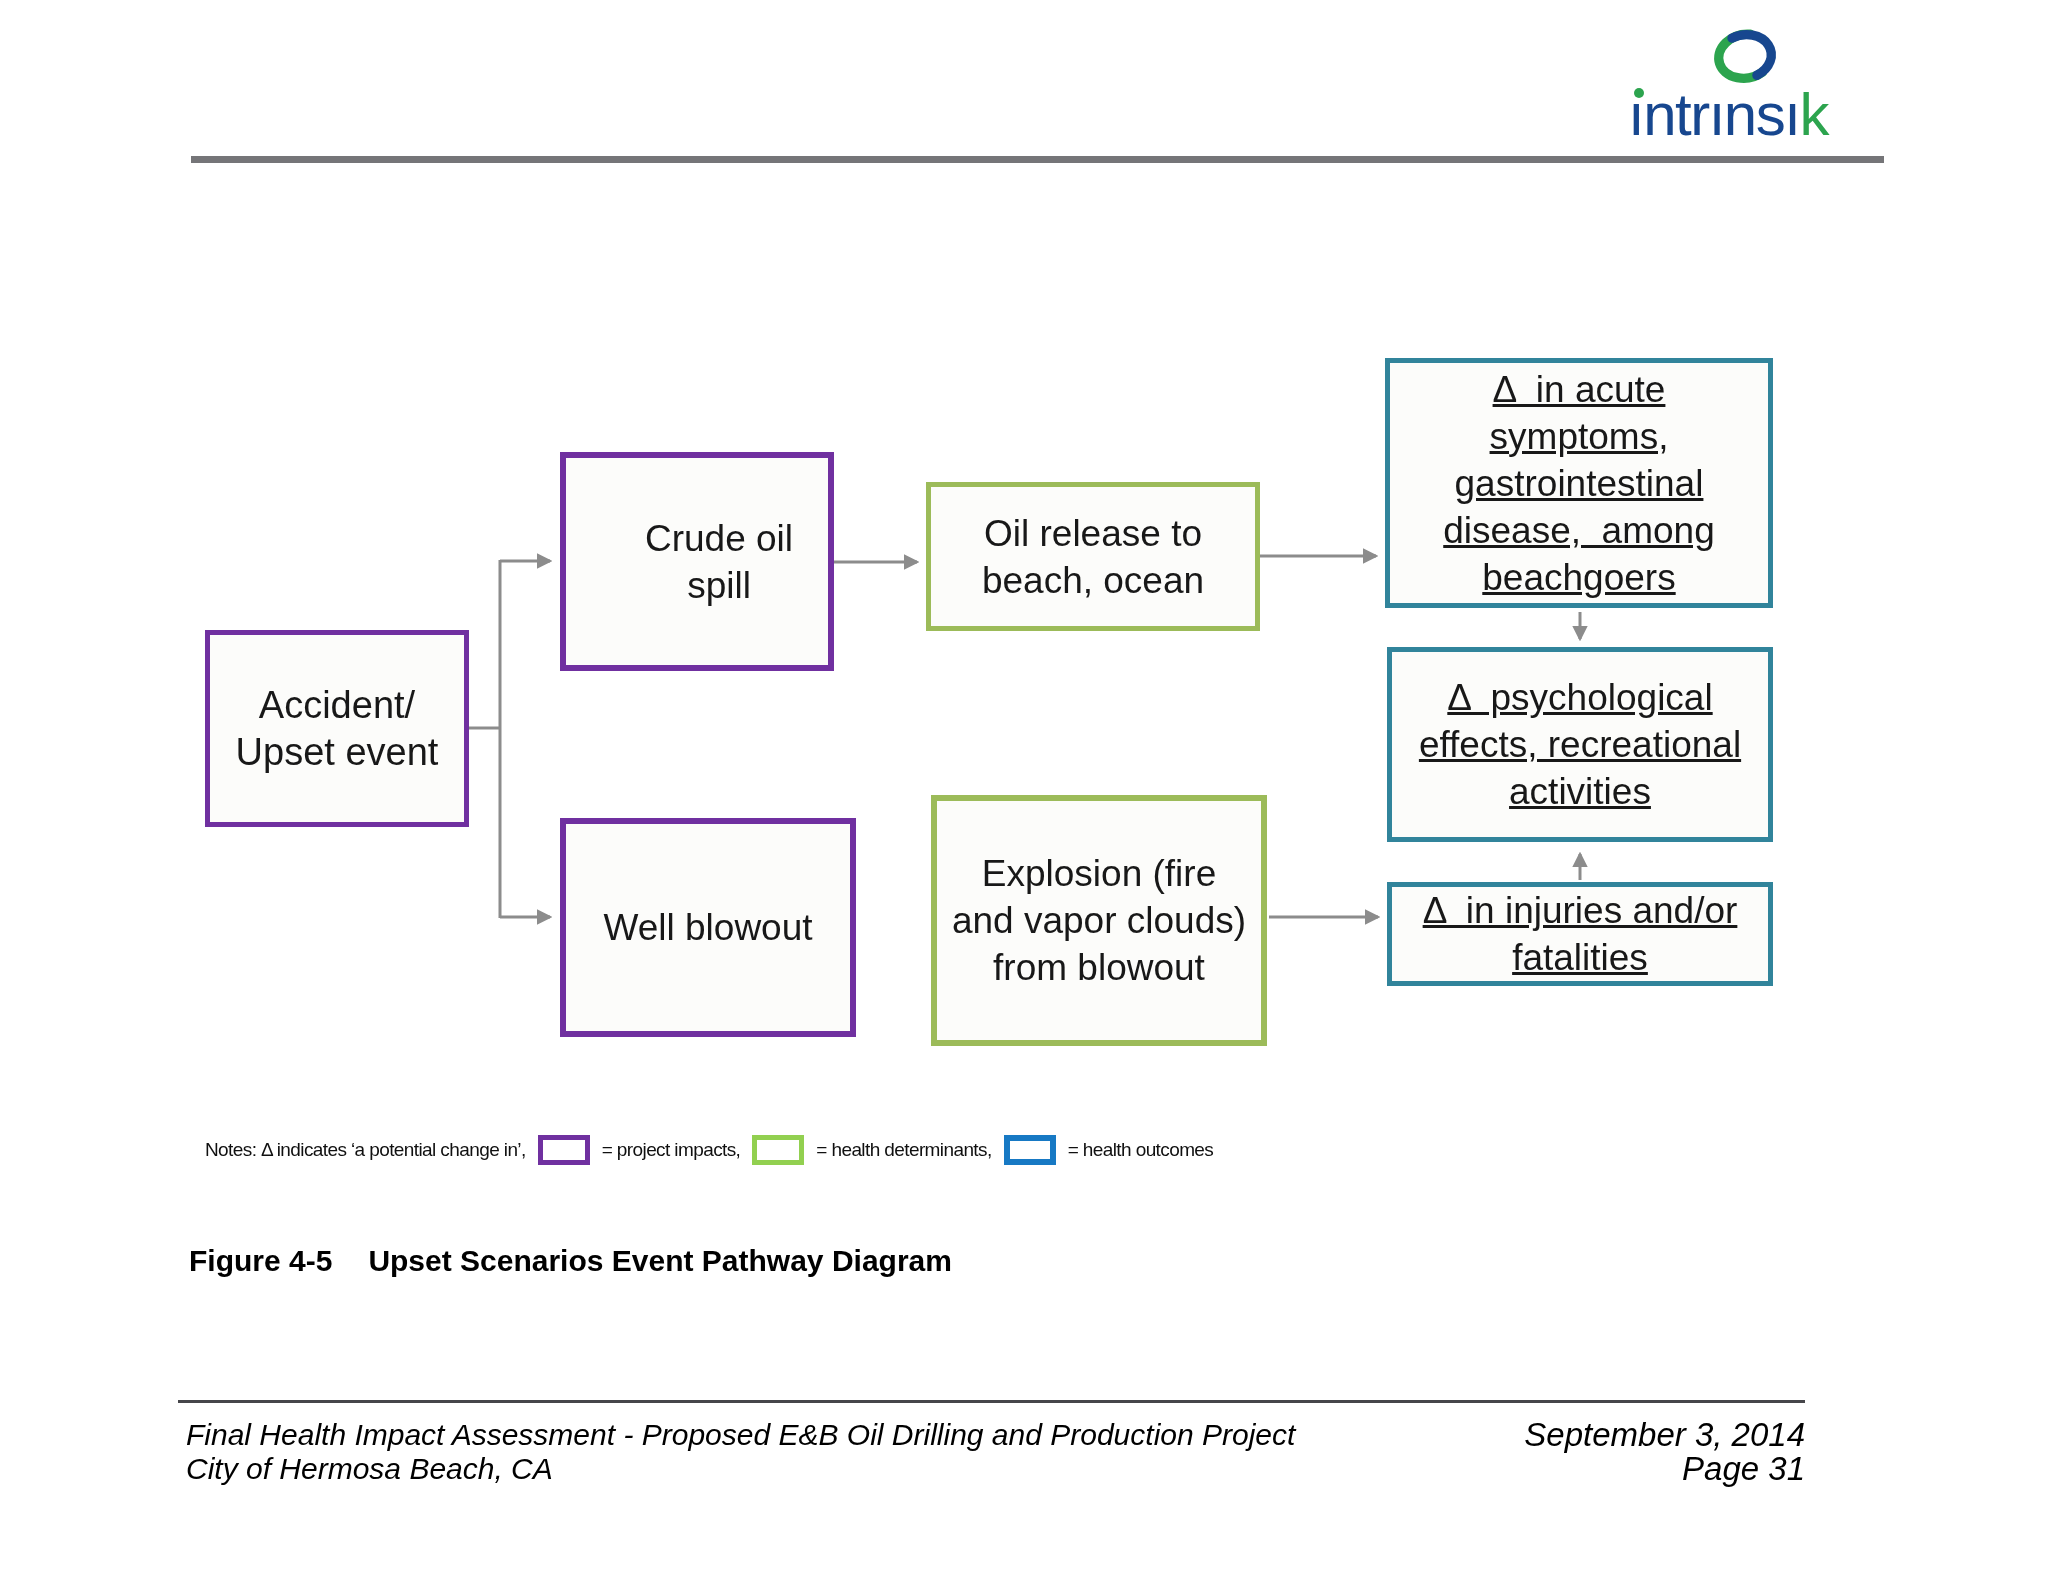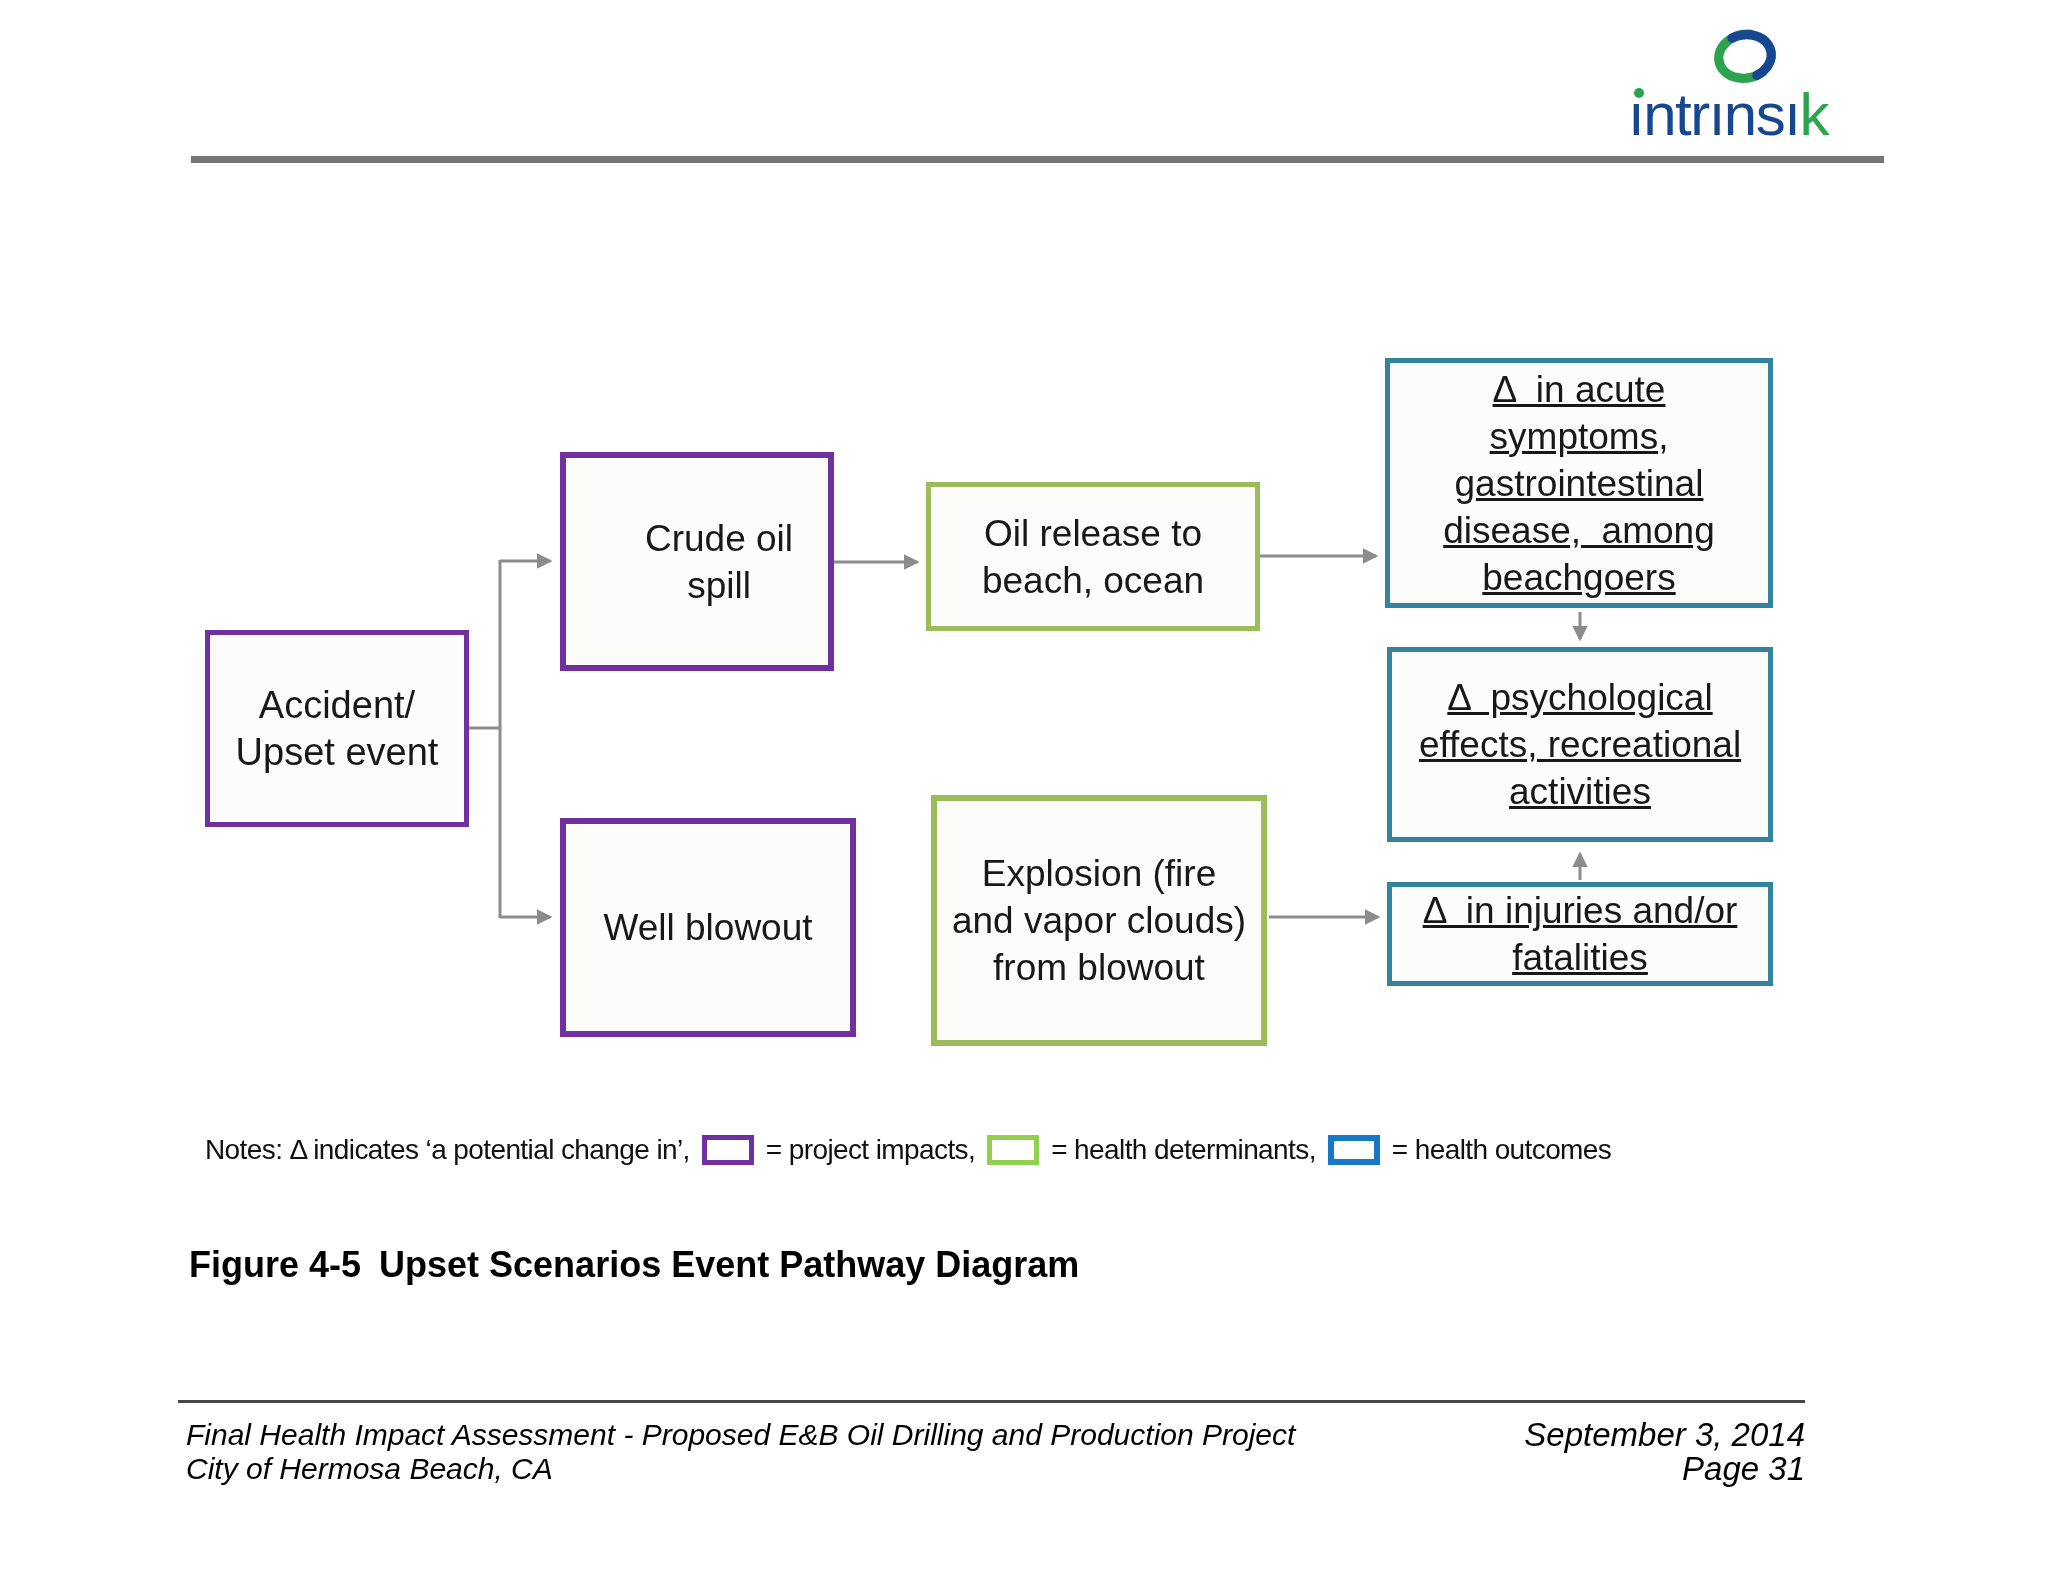--- a/index.html
+++ b/index.html
@@ -46,34 +46,34 @@
   .box-well{left:560px;top:818px;width:296px;height:219px;}
   .box-oil{left:926px;top:482px;width:334px;height:149px;border-width:5px;}
   .box-explosion{left:931px;top:795px;width:336px;height:251px;}
   .box-acute{left:1385px;top:358px;width:388px;height:250px;}
   .box-psych{left:1387px;top:647px;width:386px;height:195px;}
   .box-injuries{left:1387px;top:882px;width:386px;height:104px;}
   
   .notes{
     position:absolute;left:205px;top:1128px;height:44px;z-index:2;
     display:flex;align-items:center;gap:12px;
-    font-size:28px;letter-spacing:-0.6px;color:#101010;white-space:nowrap;
+    font-size:19px;letter-spacing:-0.6px;color:#101010;white-space:nowrap;
   }
   .swatch{
     display:inline-block;box-sizing:border-box;
     width:52px;height:30px;background:#ffffff;
   }
   .sw-purple{border:5px solid #7030A0;}
   .sw-green{border:5px solid #92D050;}
   .sw-blue{border:6px solid #1779C4;}
   
   .caption{
     position:absolute;left:189px;top:1244px;z-index:2;
-    display:flex;gap:18px;
-    font-size:36px;font-weight:bold;color:#000;
+    display:flex;gap:36px;
+    font-size:30px;font-weight:bold;color:#000;
   }
   
   .footer-rule{
     position:absolute;left:178px;top:1400px;width:1627px;height:3px;background:#46464a;
   }
   .footer-left{
     position:absolute;left:186px;top:1418px;
     font-size:30px;font-style:italic;line-height:34px;color:#000;
   }
   .footer-right{

